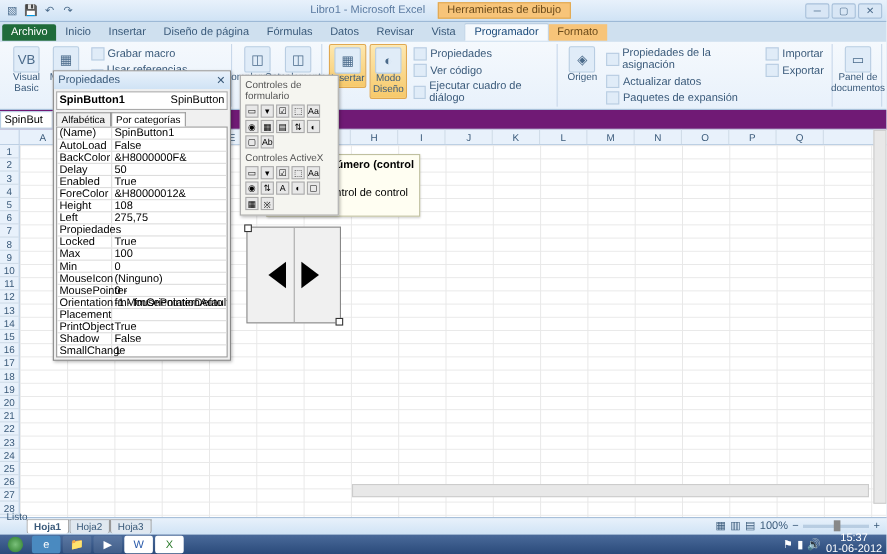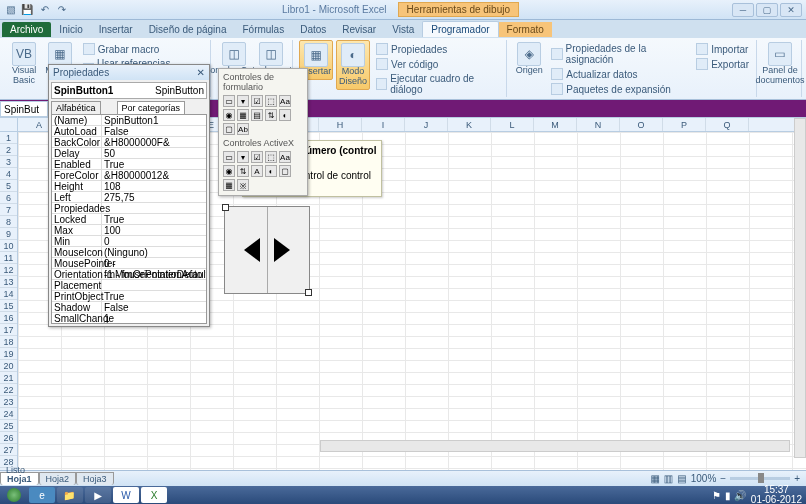--- a/index.html
+++ b/index.html
@@ -31,21 +31,21 @@
 .sheet{position:absolute;top:118px;left:0;right:0;bottom:34px;background:#fff}
 .colhdr{position:absolute;top:0;left:18px;right:0;height:14px;background:#e8f1fb;display:flex;border-bottom:1px solid #b8cde2}
 .colhdr span{width:43px;border-right:1px solid #d0dce8;text-align:center;font-size:9px;color:#3a5a7a;line-height:14px}
 .rowhdr{position:absolute;top:14px;left:0;width:18px;bottom:0;background:#e8f1fb;border-right:1px solid #b8cde2}
 .rowhdr span{display:block;height:12px;border-bottom:1px solid #d0dce8;text-align:center;font-size:9px;color:#3a5a7a;line-height:12px}
 .grid{position:absolute;top:14px;left:18px;right:0;bottom:0;background-image:linear-gradient(#e8e8e8 1px,transparent 1px),linear-gradient(90deg,#e8e8e8 1px,transparent 1px);background-size:43px 12px}
 .selectall{position:absolute;top:0;left:0;width:18px;height:14px;background:#e8f1fb;border-right:1px solid #b8cde2;border-bottom:1px solid #b8cde2}
 .propwin{position:absolute;top:64px;left:48px;width:162px;background:#f0f0f0;border:1px solid #888;box-shadow:1px 1px 3px rgba(0,0,0,.3);z-index:10}
 .propwin-title{background:linear-gradient(#e8f1fb,#d0e3f5);padding:2px 4px;font-size:10px;color:#3a5a7a;display:flex;justify-content:space-between}
 .prop-sel{padding:2px;background:#fff;border:1px solid #aaa;margin:2px;font-size:9px;display:flex;justify-content:space-between}
-.prop-tabs{display:flex;gap:16px;padding:0 2px}
+.prop-tabs{display:flex;gap:0;padding:0 2px}
 .prop-tab{font-size:9px;padding:1px 4px;background:#fff;border:1px solid #999;border-bottom:none;cursor:pointer}
 .prop-tab.active{background:#f0f0f0}
 .prop-grid{background:#fff;margin:0 2px 2px;border:1px solid #999;height:210px;overflow:hidden}
 .prop-row{display:flex;border-bottom:1px solid #ddd;font-size:9px;height:11px}
 .prop-name{width:50px;padding:0 2px;border-right:1px solid #ddd}
 .prop-val{flex:1;padding:0 2px}
 .ctrl-popup{position:absolute;top:68px;left:218px;width:90px;background:#f5f5f0;border:1px solid #aaa;box-shadow:1px 1px 3px rgba(0,0,0,.3);z-index:9;padding:2px}
 .ctrl-title{font-size:9px;color:#555;padding:1px 2px}
 .ctrl-icons{display:flex;flex-wrap:wrap;gap:2px;padding:2px}
 .ctrl-icons span{width:12px;height:12px;background:#e8e8e8;border:1px solid #aaa;font-size:8px;display:flex;align-items:center;justify-content:center}
@@ -53,21 +53,21 @@
 .tooltip-title{font-weight:bold;margin-bottom:3px}
 .spinbutton{position:absolute;top:206px;left:224px;width:86px;height:88px;background:#f0f0f0;border:1px solid #888;display:flex;z-index:5}
 .spinbutton::before,.spinbutton::after{content:"";position:absolute;width:5px;height:5px;background:#fff;border:1px solid #333}
 .spinbutton::before{top:-3px;left:-3px}
 .spinbutton::after{bottom:-3px;right:-3px}
 .spin-half{flex:1;display:flex;align-items:center;justify-content:center;border-right:1px solid #aaa;cursor:pointer}
 .spin-half:last-child{border-right:none}
 .arrow-l{border:12px solid transparent;border-right:16px solid #000}
 .arrow-r{border:12px solid transparent;border-left:16px solid #000}
 .statusbar{position:absolute;bottom:18px;left:0;right:0;height:16px;background:linear-gradient(#e8f1fb,#d0e3f5);border-top:1px solid #a8c0da;display:flex;align-items:center;font-size:9px;color:#3a5a7a}
-.sheettabs{display:flex;gap:0;}
+.sheettabs{display:flex;gap:0;margin-left:24px}
 .sheettab{background:#fff;border:1px solid #999;border-bottom:none;padding:1px 6px;border-radius:0 0 3px 3px;font-size:9px}
 .sheettab.active{background:#fff;font-weight:bold}
 .sheettab:not(.active){background:#e0e8f0}
 .zoom-slider{width:60px;height:3px;background:#b8cde2;position:relative}
 .zoom-slider::after{content:"";position:absolute;width:6px;height:10px;background:#888;top:-4px;left:28px}
 .taskbar{position:absolute;bottom:0;left:0;right:0;height:18px;background:linear-gradient(#4a6a9a,#2a4a7a);display:flex;align-items:center}
 .start{width:28px;height:18px;display:flex;align-items:center;justify-content:center}
 .start-orb{width:14px;height:14px;border-radius:50%;background:radial-gradient(#7ac07a,#2a7a2a)}
 .tbicon{width:26px;height:16px;margin:0 1px;background:rgba(255,255,255,.1);border-radius:2px;display:flex;align-items:center;justify-content:center;font-size:10px;color:#fff}
 .tbicon.ie{background:#4a8ac0}

